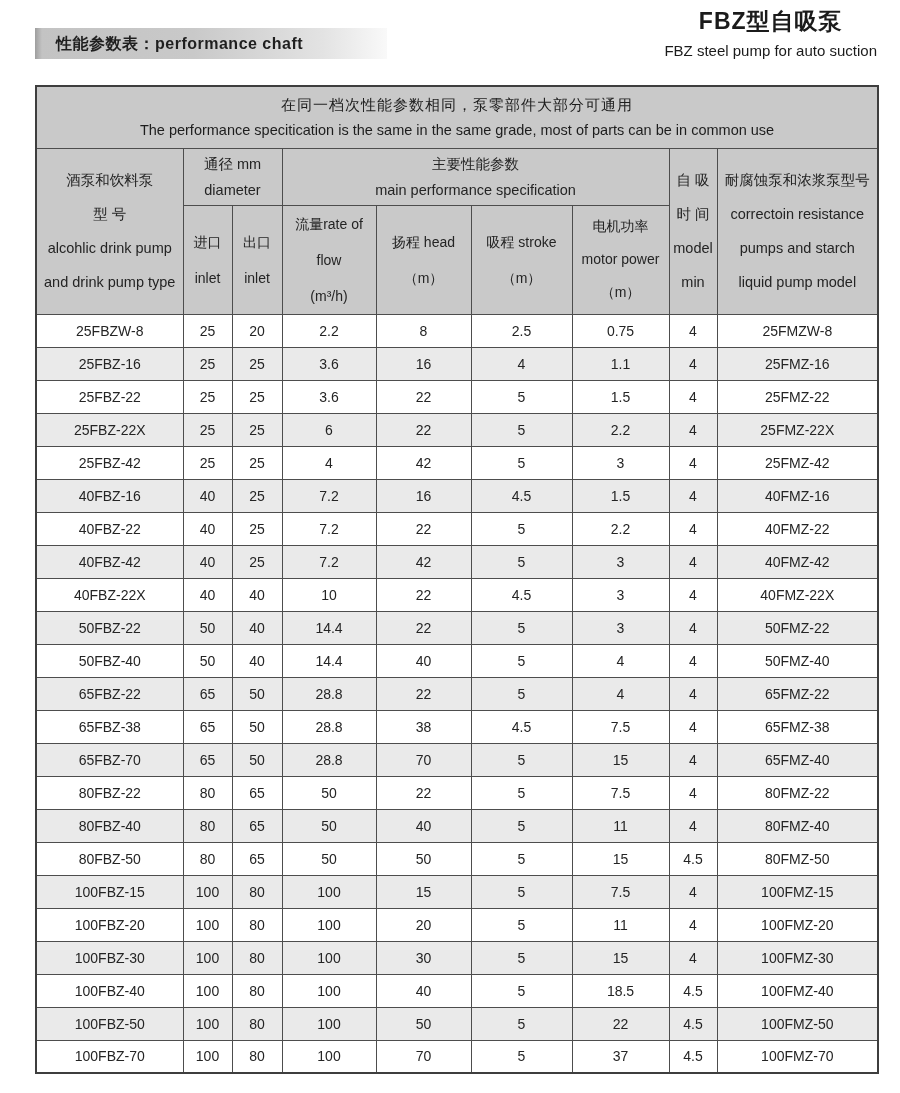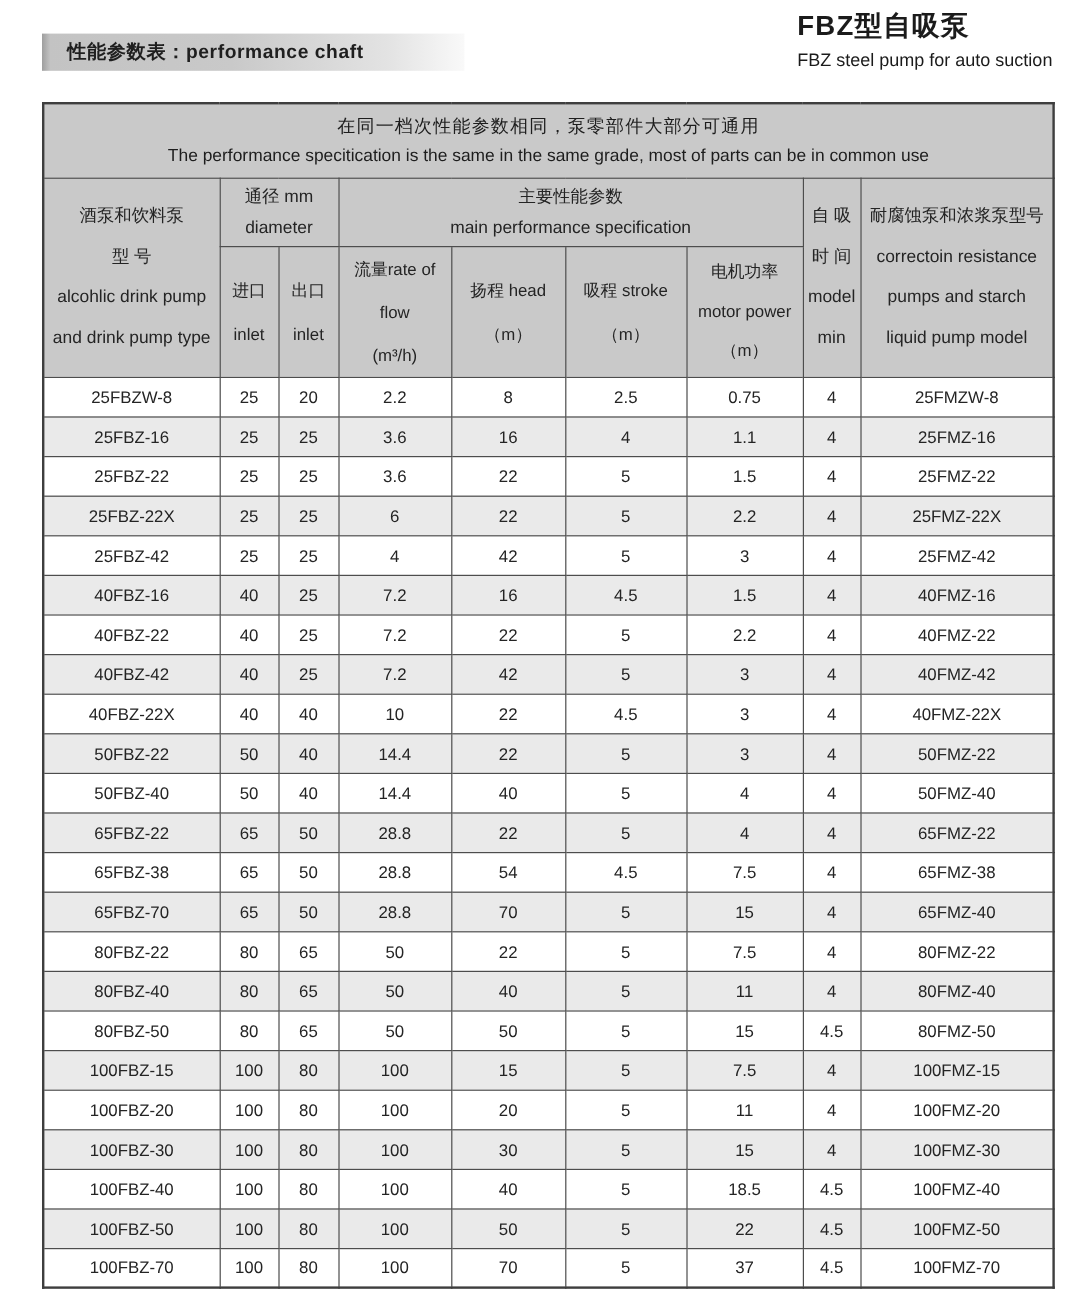--- a/index.html
+++ b/index.html
@@ -8,21 +8,21 @@
     width: 900px; height: 1093px;
     font-family: "Liberation Sans", "DejaVu Sans", sans-serif;
     color: #222222;
     position: relative;
     overflow: hidden;
   }
 
   
   .doc-titles {
     position: absolute; top: 6px; right: 23px;
-    text-align: left;
+    text-align: center;
   }
   .doc-title-cn { font-size: 23px; font-weight: bold; letter-spacing: 1px; color: #1b1b1b; }
   .doc-title-en { font-size: 15px; margin-top: 5px; color: #1b1b1b; }
 
   .section-bar {
     position: absolute; left: 35px; top: 28px;
     width: 352px; height: 31px;
     background: linear-gradient(to right, #9e9e9e 0px, #c3c3c3 7px, #c9c9c9 45%, #e3e3e3 82%, #f9f9f9 100%);
     line-height: 31px;
   }
@@ -267,21 +267,21 @@
         <td>5</td>
         <td>4</td>
         <td>4</td>
         <td>65FMZ-22</td>
       </tr>
       <tr>
         <td>65FBZ-38</td>
         <td>65</td>
         <td>50</td>
         <td>28.8</td>
-        <td>54</td>
+        <td>38</td>
         <td>4.5</td>
         <td>7.5</td>
         <td>4</td>
         <td>65FMZ-38</td>
       </tr>
       <tr class="alt">
         <td>65FBZ-70</td>
         <td>65</td>
         <td>50</td>
         <td>28.8</td>

